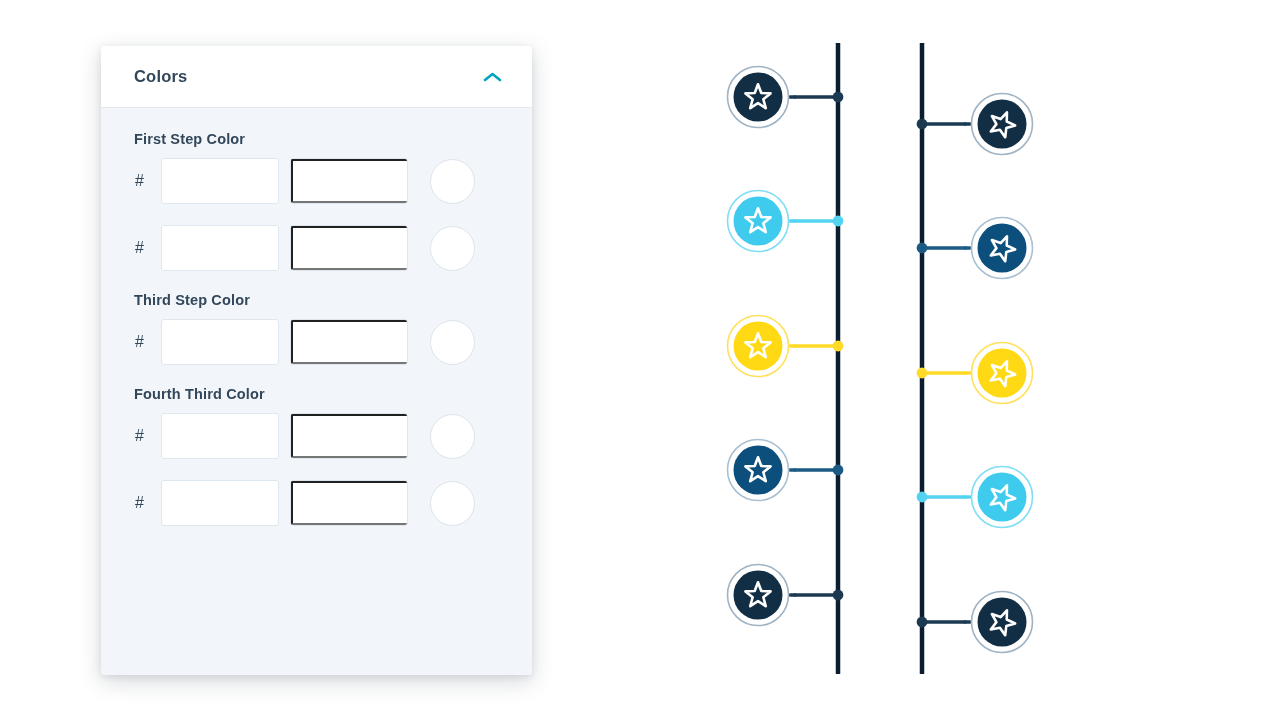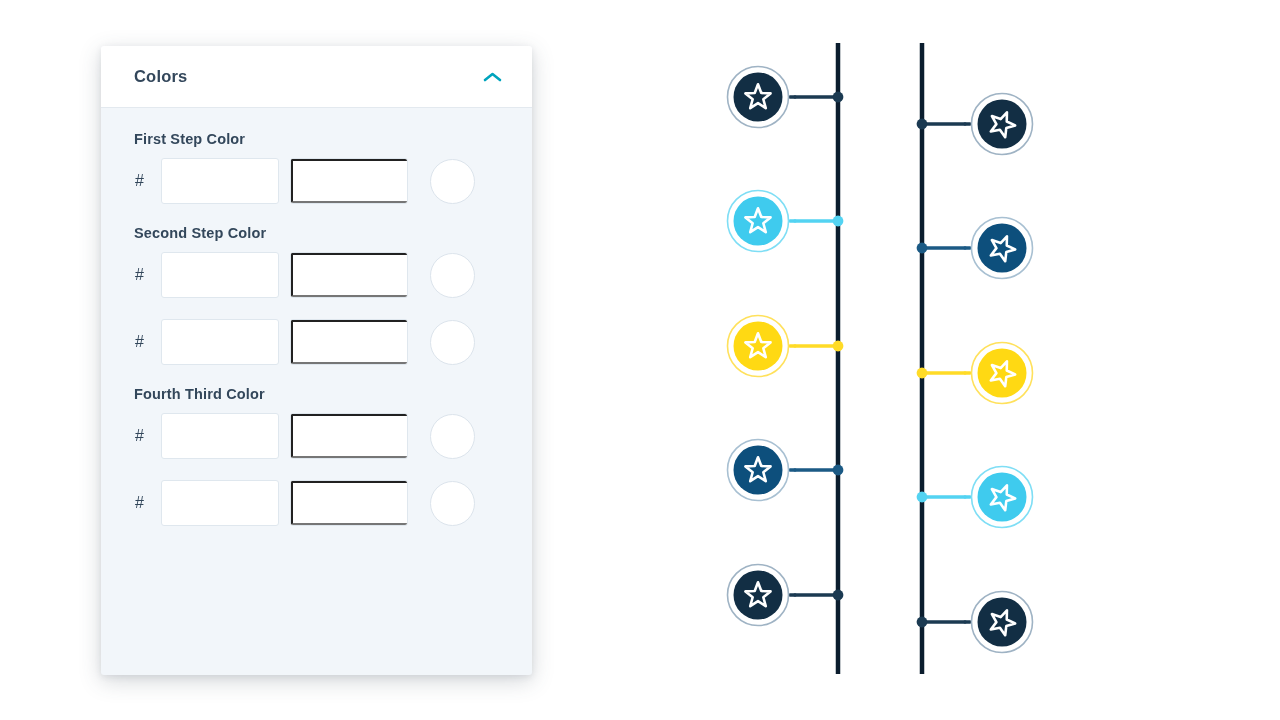--- a/index.html
+++ b/index.html
@@ -84,31 +84,31 @@
           <div class="field-row">
             <span class="hash">#</span>
             <input class="hex-input" type="text" value="" style="">
             <div class="num-wrap">
               <input class="num-input" type="text" value="" style="">
             </div>
             <div class="swatch" style="background: rgb(255, 255, 255);"></div>
           </div>
         </div>
         <div class="field-group">
-          <div class="field-label">Second Step Color</div>
-          <div class="field-row">
-            <span class="hash">#</span>
-            <input class="hex-input" type="text" value="" style="">
-            <div class="num-wrap">
-              <input class="num-input" type="text" value="" style="">
-            </div>
-            <div class="swatch" style="background: rgb(255, 255, 255);"></div>
-          </div>
-        </div>
-        <div class="field-group">
+          <div class="field-row">
+            <span class="hash">#</span>
+            <input class="hex-input" type="text" value="" style="">
+            <div class="num-wrap">
+              <input class="num-input" type="text" value="" style="">
+            </div>
+            <div class="swatch" style="background: rgb(255, 255, 255);"></div>
+          </div>
+        </div>
+        <div class="field-group">
+          <div class="field-label">Third Step Color</div>
           <div class="field-row">
             <span class="hash">#</span>
             <input class="hex-input" type="text" value="" style="">
             <div class="num-wrap">
               <input class="num-input" type="text" value="" style="">
             </div>
             <div class="swatch" style="background: rgb(255, 255, 255);"></div>
           </div>
         </div>
         <div class="field-group">

